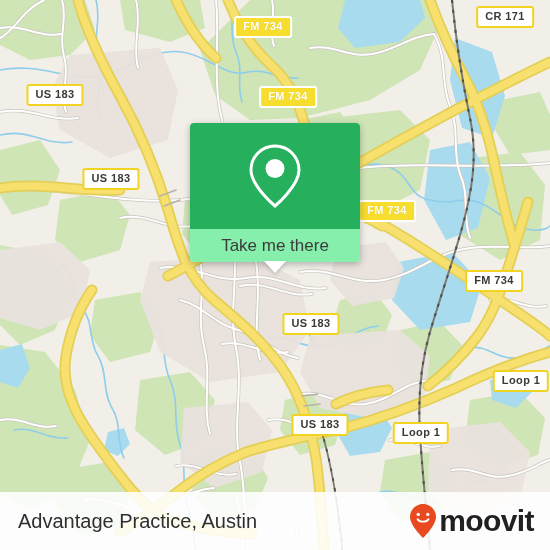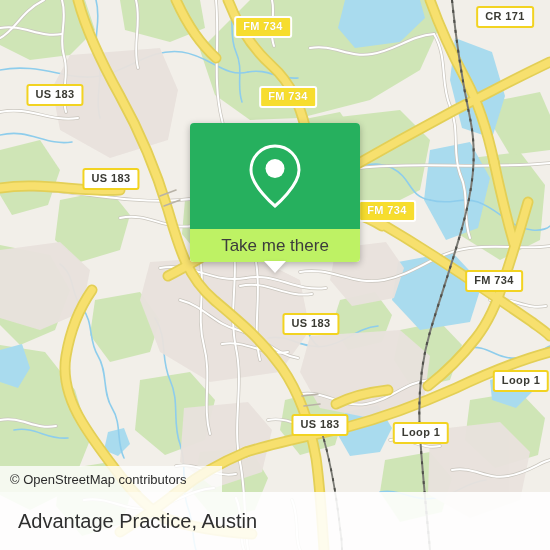--- a/index.html
+++ b/index.html
@@ -67,21 +67,21 @@
   }
   #callout-top {
     height: 106px;
     background: #26b05e;
     display: flex;
     align-items: center;
     justify-content: center;
   }
   #callout-bottom {
     height: 33px;
-    background: #bef264;
+    background: #86efac;
     display: flex;
     align-items: center;
     justify-content: center;
   }
   #callout-label {
     font-size: 17px;
     color: #3c3c3c;
     font-family: "Liberation Sans", sans-serif;
   }
   #callout-tail {
@@ -402,21 +402,27 @@
         <path d="M28,4 C14.7,4 4,14.7 4,28 C4,44 28,64 28,64 C28,64 52,44 52,28 C52,14.7 41.3,4 28,4 Z" fill="none" stroke="#ffffff" stroke-width="3"></path>
         <circle cx="28" cy="26.5" r="9.5" fill="#ffffff"></circle>
       </svg>
     </div>
     <div id="callout-bottom">
       <span id="callout-label">Take me there</span>
     </div>
   </div>
   <div id="callout-tail"></div>
 
-  <div id="attribution">
-    <span id="attribution-text">© OpenStreetMap contributors</span>
-  </div>
 
   <div id="bottom-bar">
     <span id="place-name">Advantage Practice, Austin</span>
+    <div id="moovit-logo">
+      <svg width="30" height="36" viewBox="0 0 30 36">
+        <path d="M15,1 C7.8,1 2,6.8 2,14 C2,22.5 15,35 15,35 C15,35 28,22.5 28,14 C28,6.8 22.2,1 15,1 Z" fill="#e8491f"></path>
+        <circle cx="10.2" cy="11.4" r="1.7" fill="#ffffff"></circle>
+        <circle cx="19.8" cy="11.4" r="1.7" fill="#ffffff"></circle>
+        <path d="M9.6,16.2 C11.4,19.4 18.6,19.4 20.4,16.2" fill="none" stroke="#ffffff" stroke-width="1.9" stroke-linecap="round"></path>
+      </svg>
+      <span id="moovit-wordmark">moovit</span>
+    </div>
   </div>
 
 </div>
 
 </body></html>

